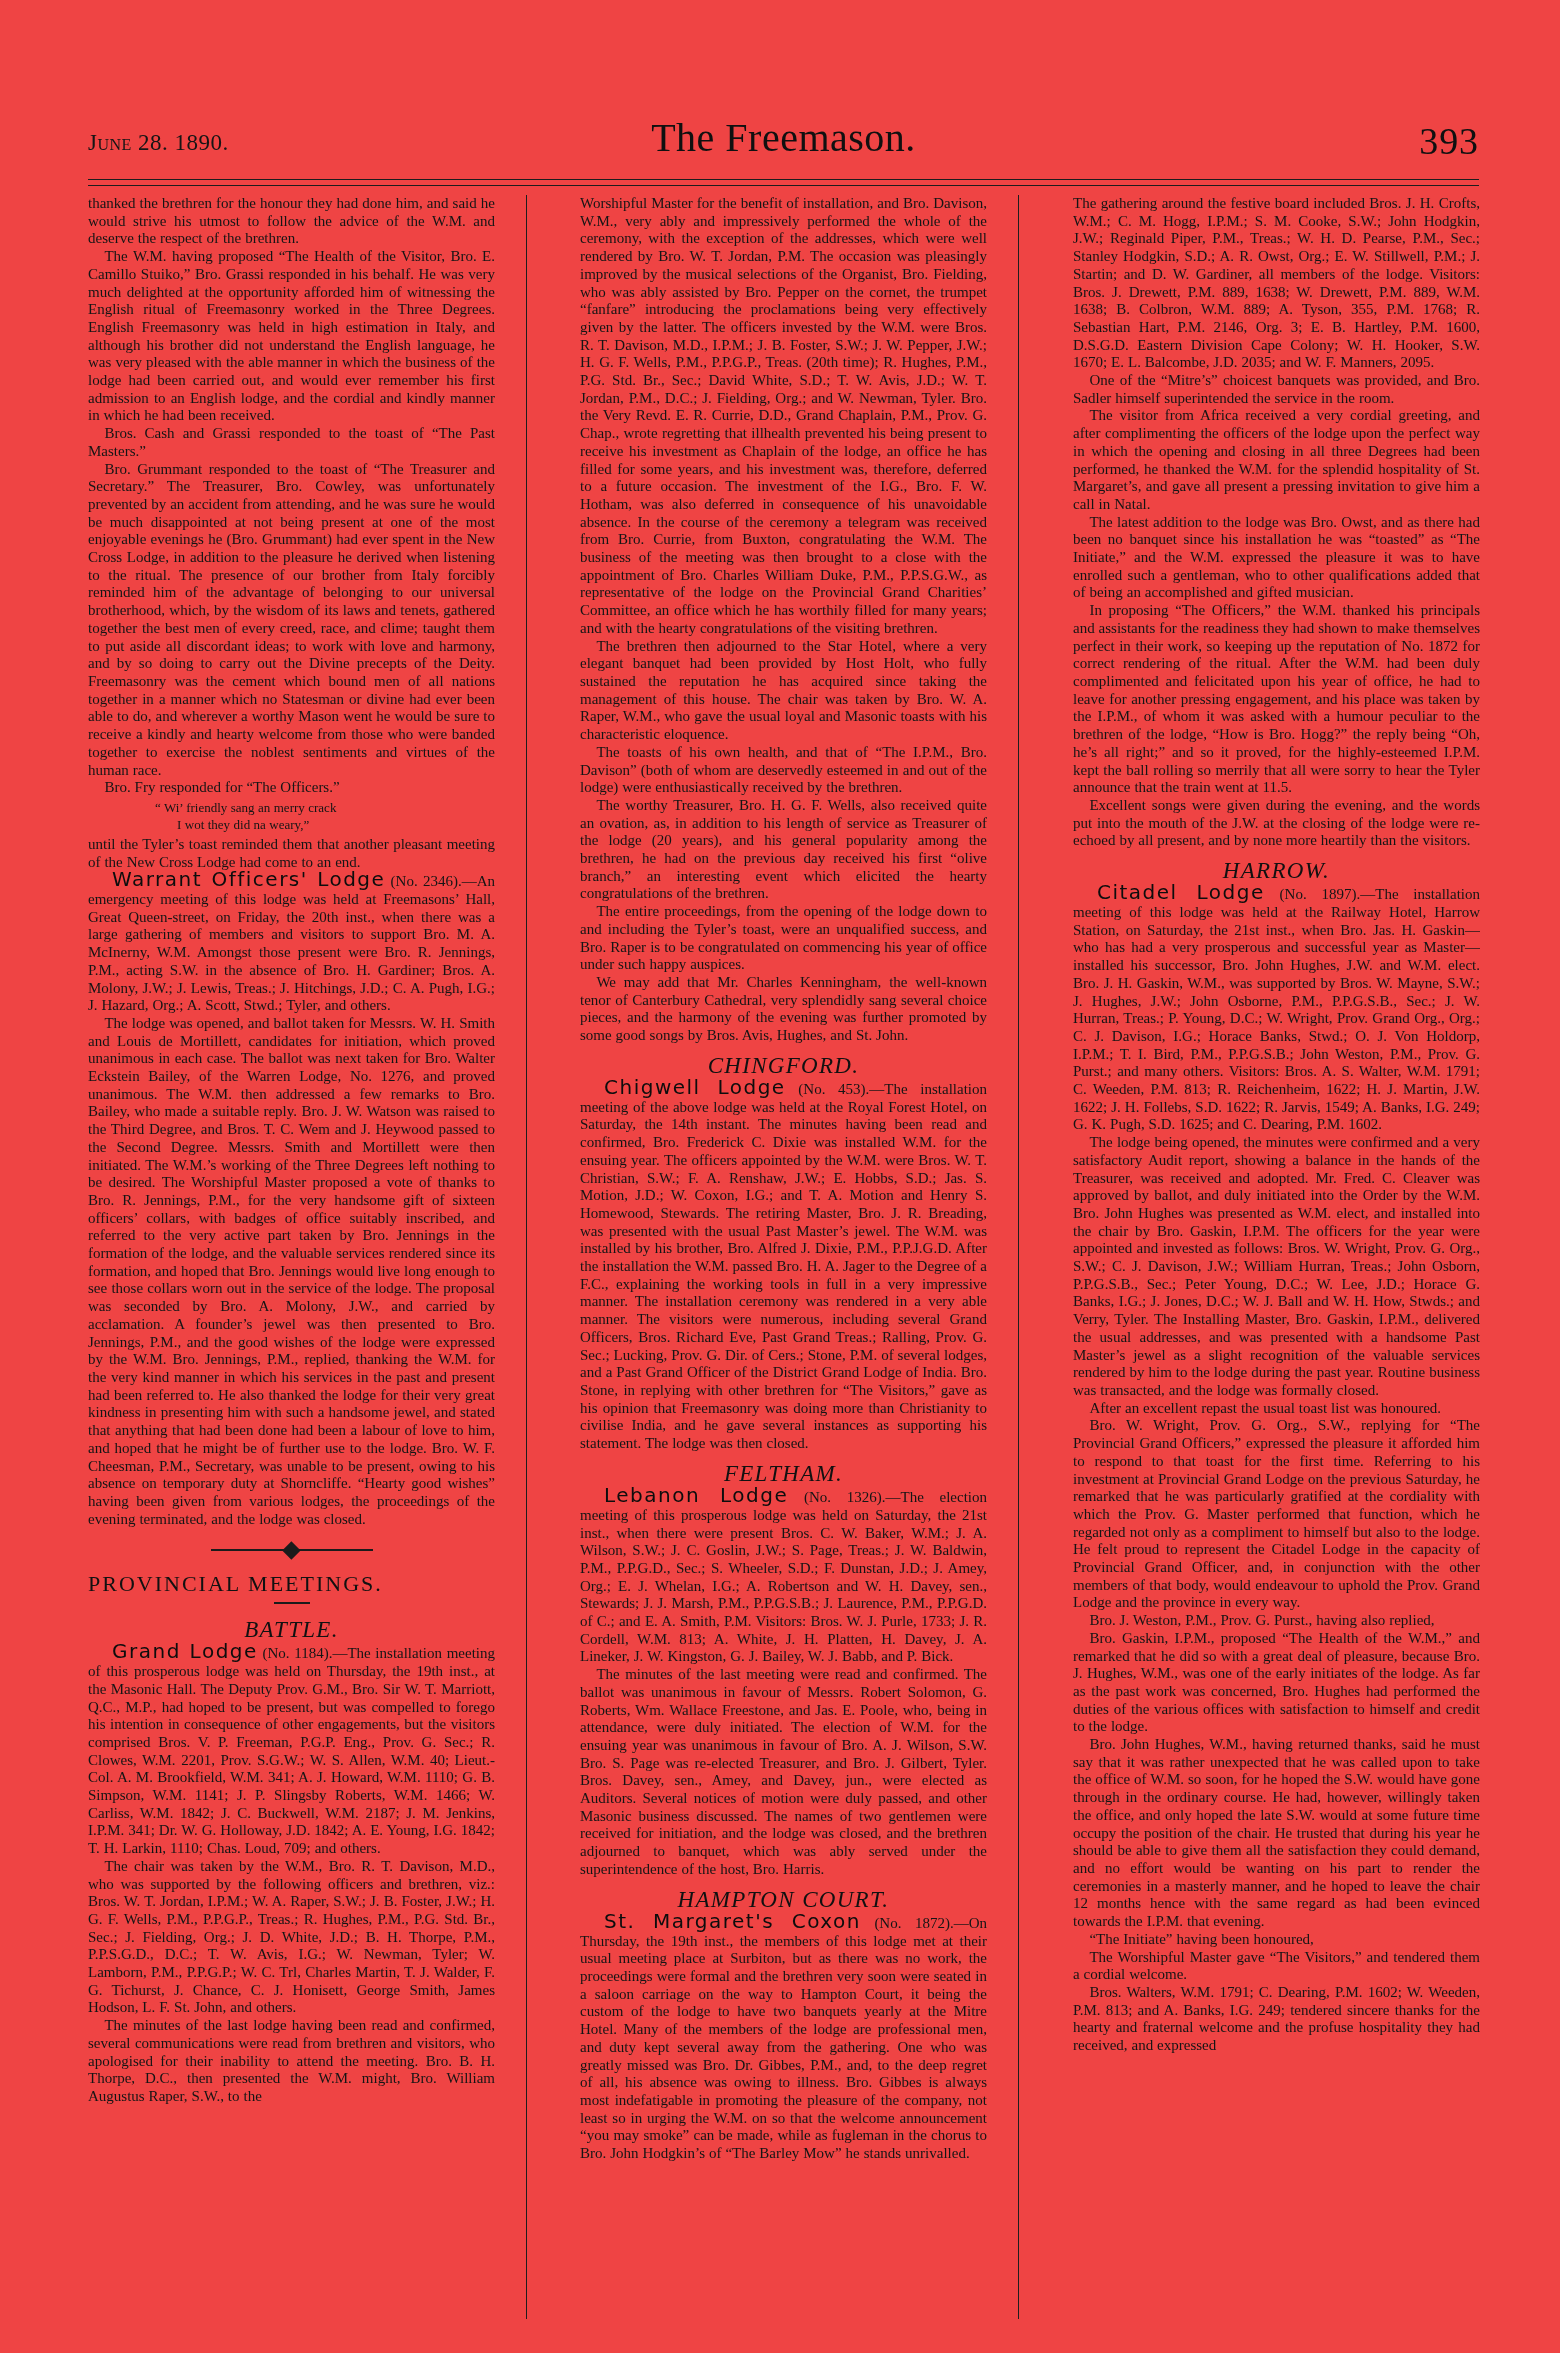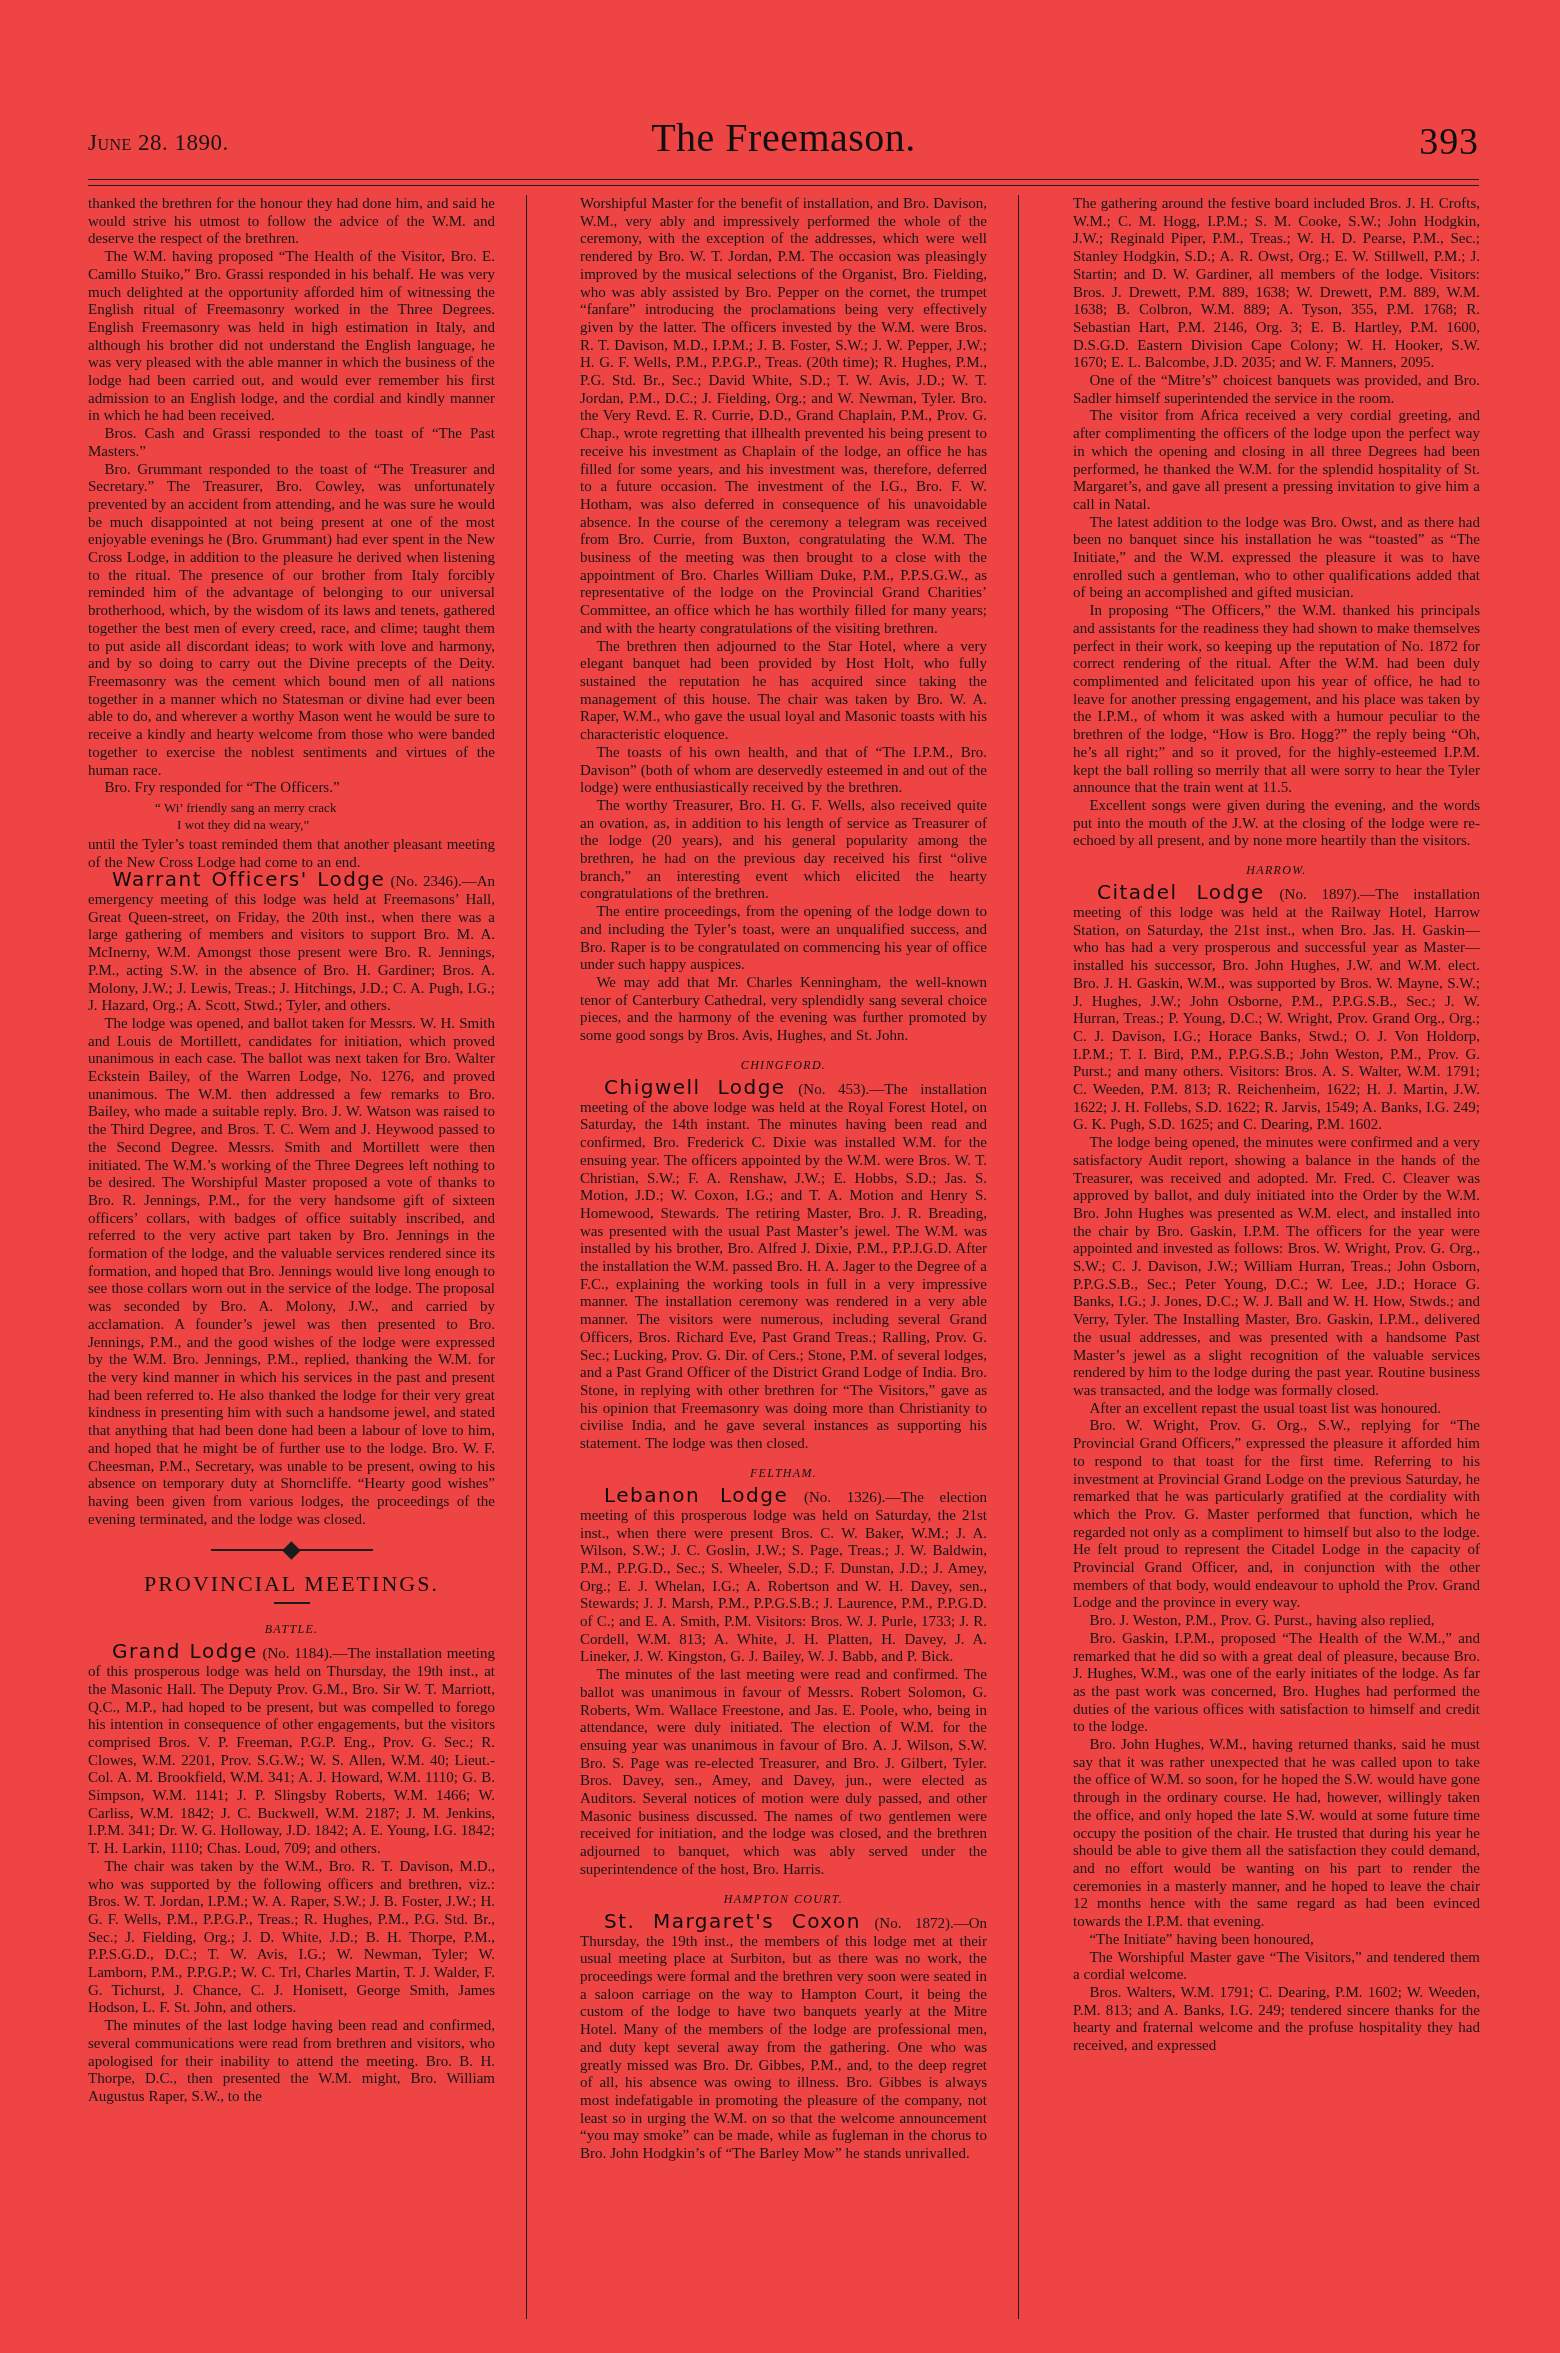--- a/index.html
+++ b/index.html
@@ -131,31 +131,31 @@
   .lodge-head {
     display: inline;
     font-family: "DejaVu Sans", "Liberation Sans", sans-serif;
     font-size: 20px;
     letter-spacing: 1.5px;
     color: #0d0d0d;
   }
   p.lodge-para { text-indent: 24px; }
 
   .sec-title {
-    text-align: center;
+    text-align: left;
     font-size: 22px;
     letter-spacing: 2px;
     margin: 14.6px 0 3.6px 0;
     text-indent: 0;
     color: #111;
   }
   .place {
     text-align: center;
     font-style: italic;
-    font-size: 12px;
+    font-size: 23px;
     letter-spacing: 1.3px;
     margin: 12px 0 4.6px 0;
     text-indent: 0;
     color: #111;
   }
 
   .diamond-rule {
     position: relative;
     height: 20px;
     margin: 12px 0 4.6px 0;

